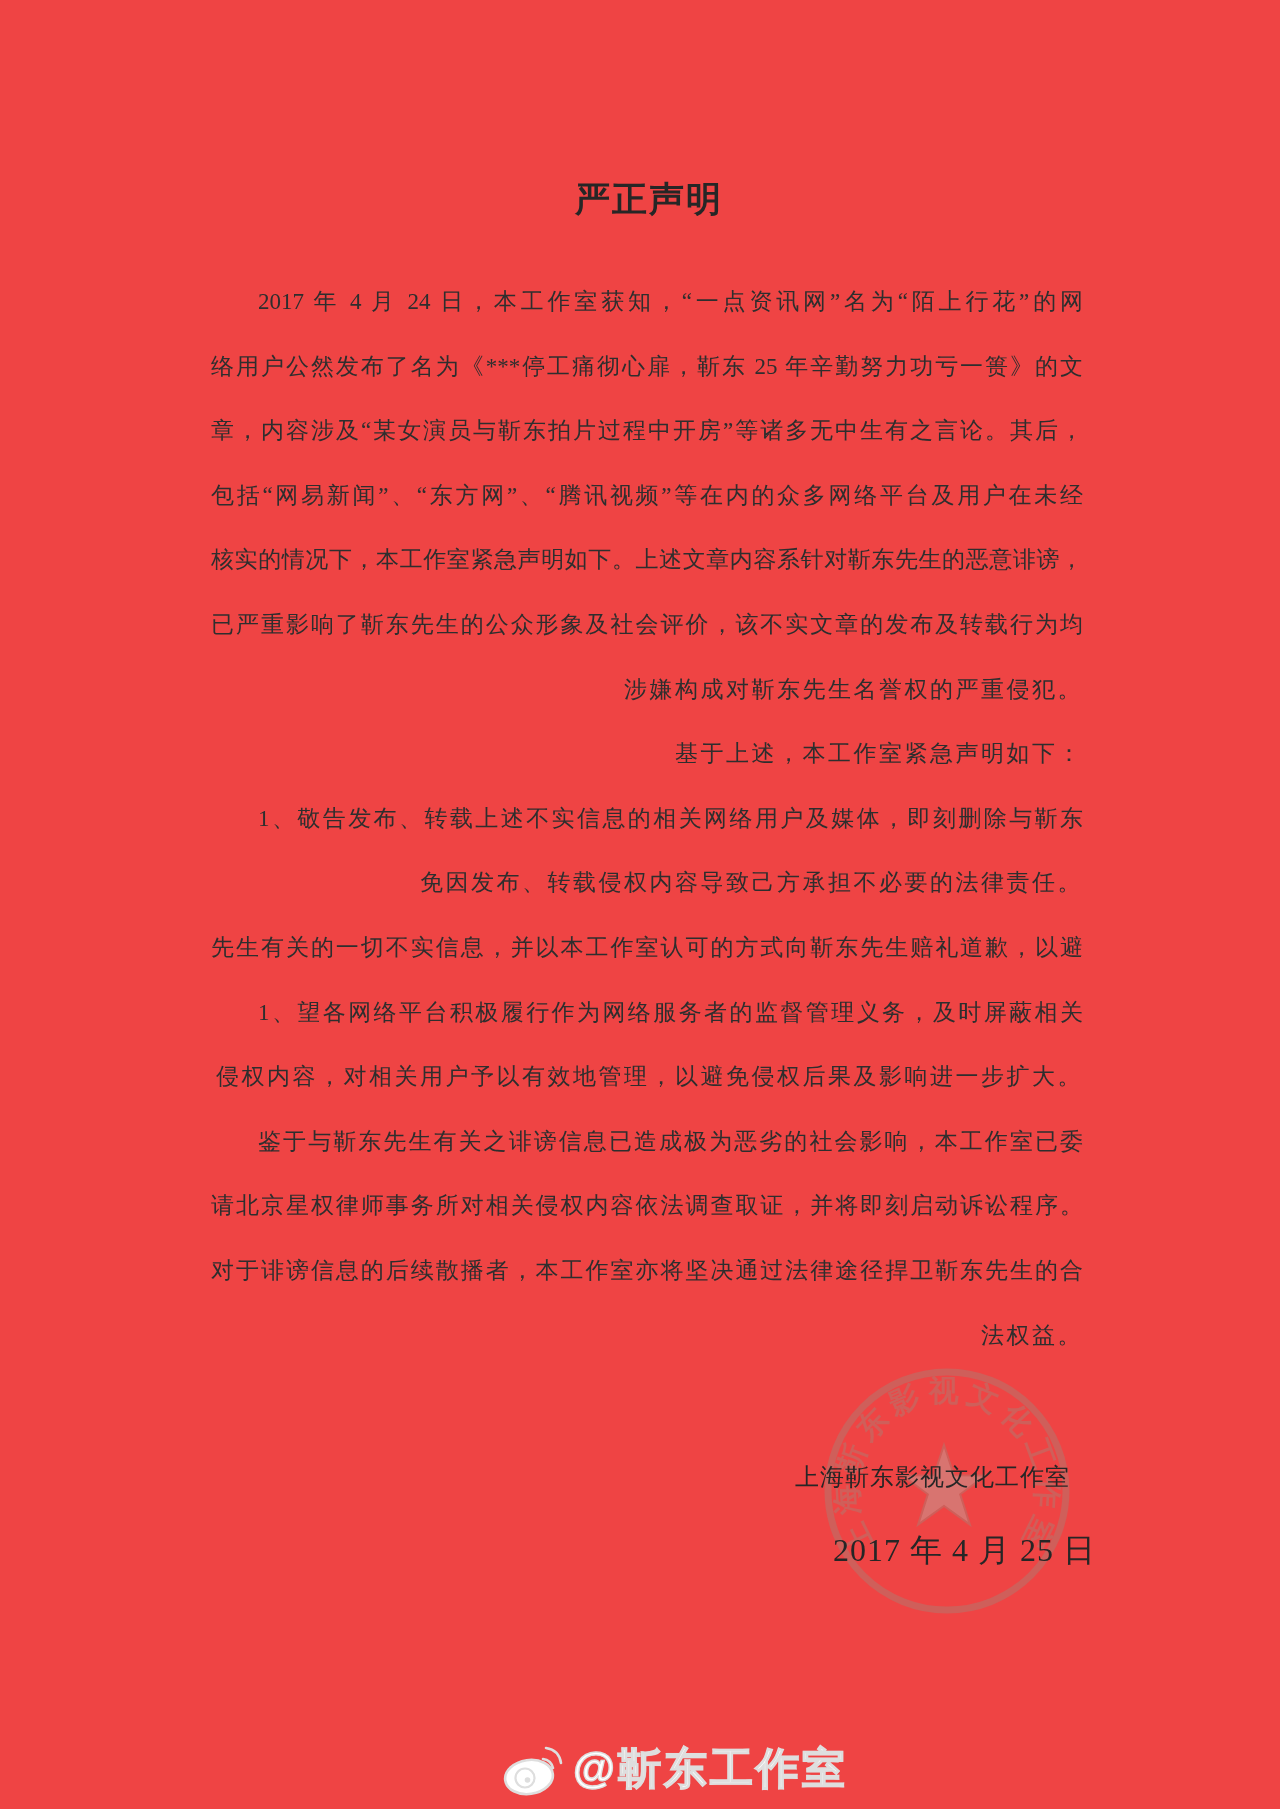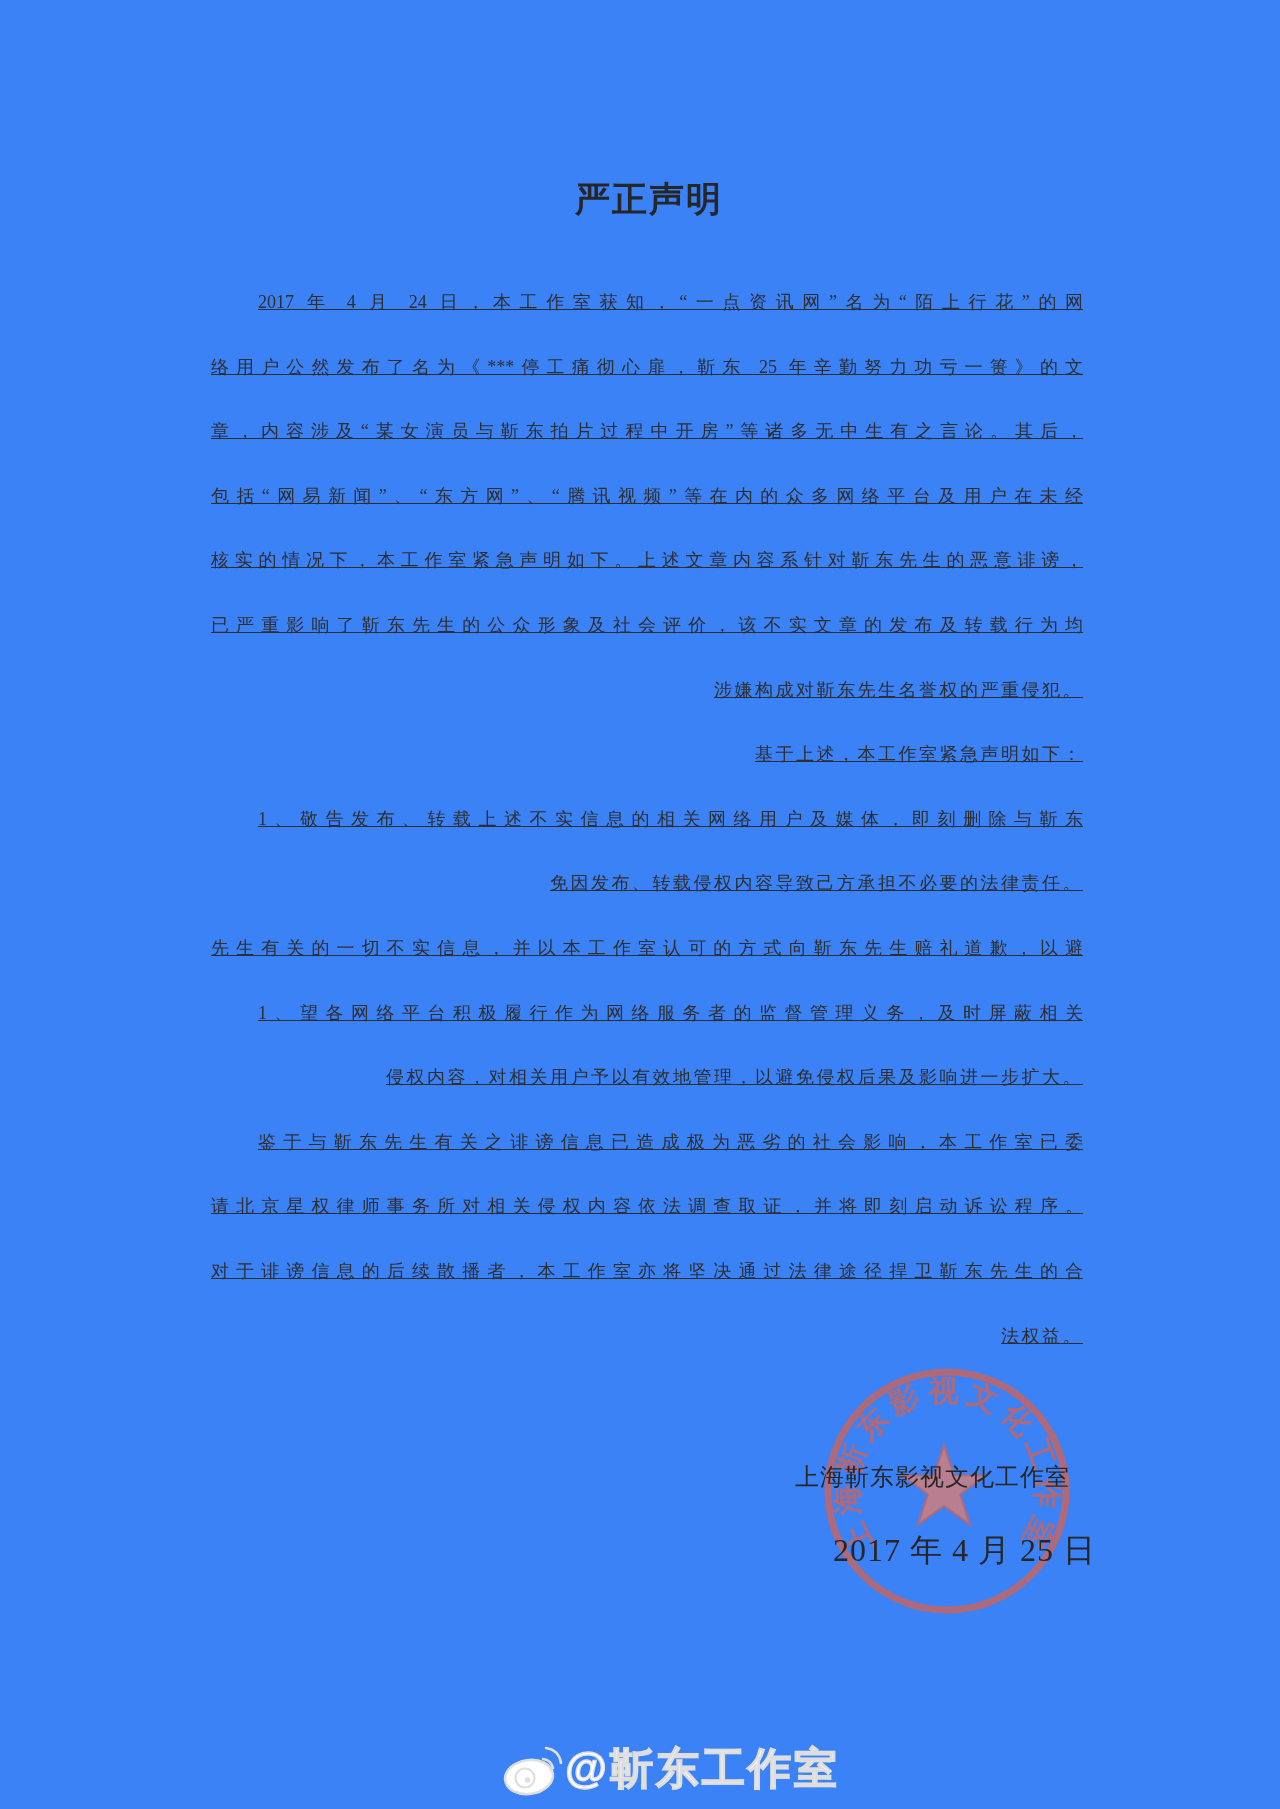--- a/index.html
+++ b/index.html
@@ -3,41 +3,40 @@
 <meta charset="utf-8">
 <style>
   html, body { margin: 0; padding: 0; }
   body {
     width: 1280px; height: 1809px;
     background: #fdfdfd;
     position: relative;
     overflow: hidden;
     font-family: "Liberation Serif", serif;
   }
-  .page { position: absolute; inset: 0; background: #3b82f6; }
+  .page { position: absolute; inset: 0; background: #ef4444; }
 
   .doc-title {
     position: absolute;
     left: 212px; top: 176px; width: 874px;
     text-align: center;
     font-size: 35px; font-weight: bold;
     letter-spacing: 2px;
     color: #262626;
   }
 
   .doc-body {
     position: absolute;
     left: 211px; top: 270px; width: 872px;
     color: #2e2e2e;
   }
   .line {
     height: 64.6px; line-height: 64.6px;
-    font-size: 18px;
+    font-size: 23px;
     overflow: hidden;
-    text-decoration: underline;
   }
   .line.fill   { text-align: justify; text-align-last: justify; }
   .line.nofill { text-align: right; letter-spacing: 2.5px; }
   .line.indent { padding-left: 47px; }
 
   .sig-company {
     position: absolute;
     left: 795px; top: 1461px;
     font-size: 24px; letter-spacing: 1px;
     color: #262626;
@@ -49,21 +48,21 @@
     font-size: 32px; letter-spacing: 1px;
     color: #262626;
     z-index: 3;
   }
 
   .seal-svg { position: absolute; left: 808px; top: 1352px; z-index: 2; }
 
   .watermark {
     position: absolute;
     left: 503px; top: 1740px;
-    display: flex; align-items: center; 
+    display: flex; align-items: center; gap: 8px;
     z-index: 1;
   }
   .watermark-text {
     font-family: "Liberation Sans", sans-serif;
     font-size: 43px; font-weight: bold;
     letter-spacing: 3px;
     color: #ffffff;
     -webkit-text-stroke: 1.3px #dedede;
     text-shadow: 0 0 1px #e8e8e8;
   }

